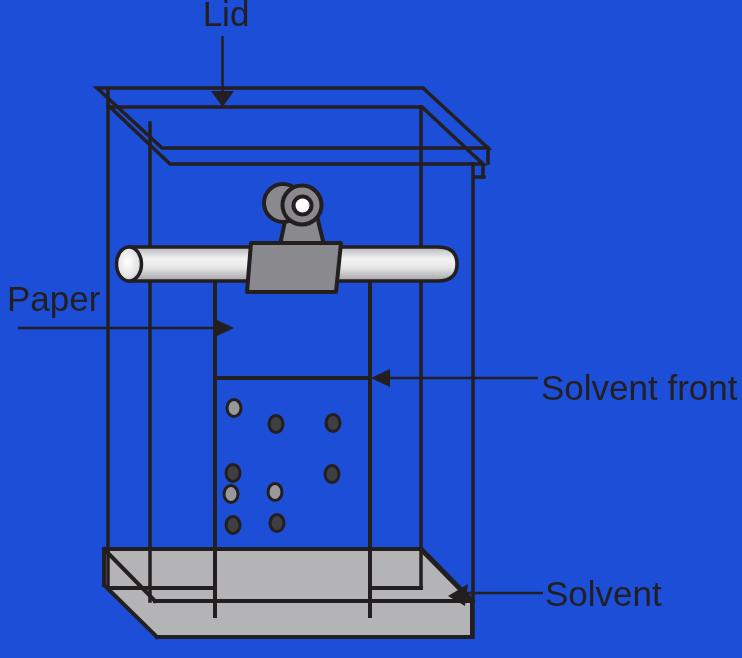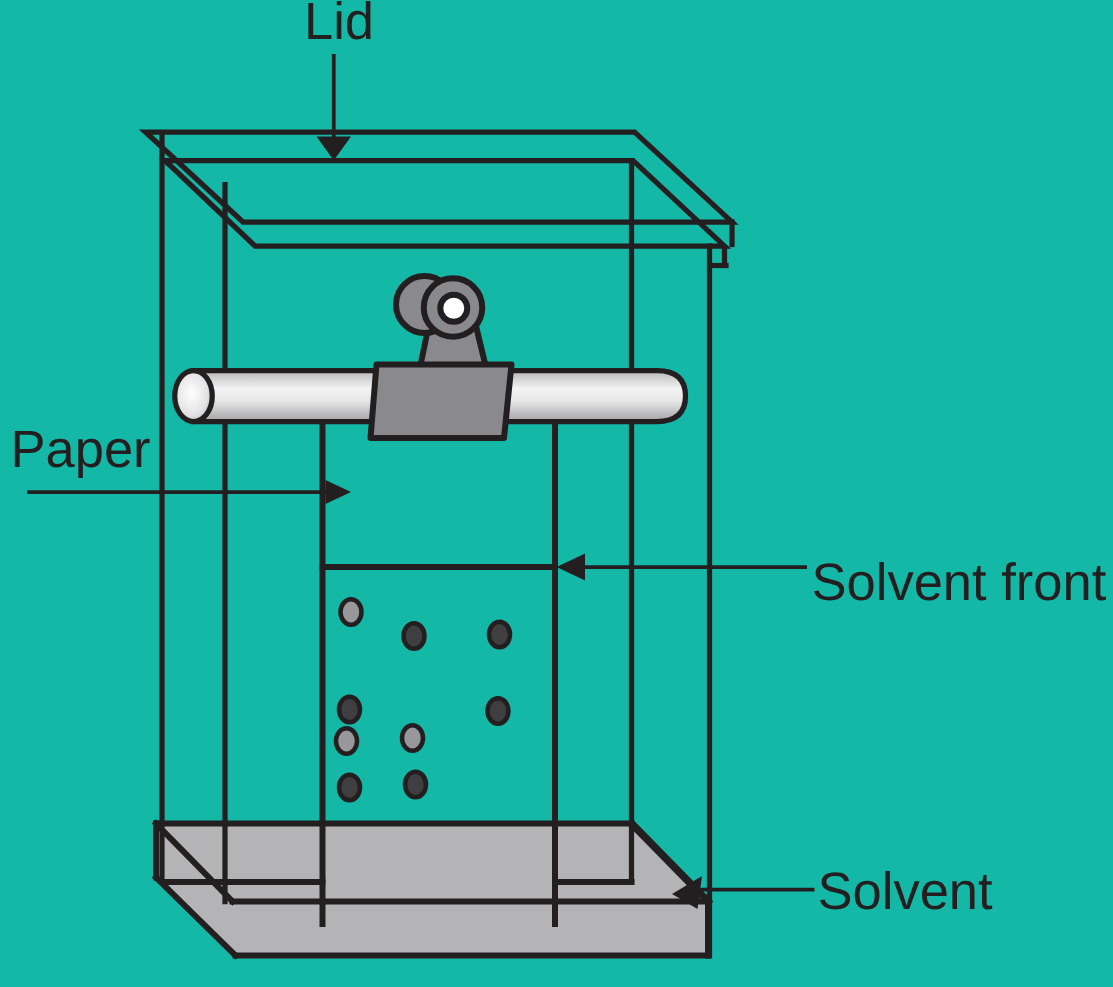--- a/index.html
+++ b/index.html
@@ -1,16 +1,16 @@
 <!DOCTYPE html>
 <html><head>
 <meta charset="utf-8">
 <style>
   html,body{margin:0;padding:0;background:#ffffff;}
-  .stage{position:relative;width:742px;height:658px;background:#14b8a6;overflow:hidden;}
+  .stage{position:relative;width:742px;height:658px;background:#1d4ed8;overflow:hidden;}
   svg{display:block;}
   text{font-family:"Liberation Sans","DejaVu Sans",sans-serif;fill:#231f20;}
 </style>
 </head>
 <body>
 
 <div class="stage">
 <svg width="742" height="658" viewBox="0 0 742 658">
   <defs>
     <linearGradient id="rodGrad" x1="0" y1="0" x2="0" y2="1">

